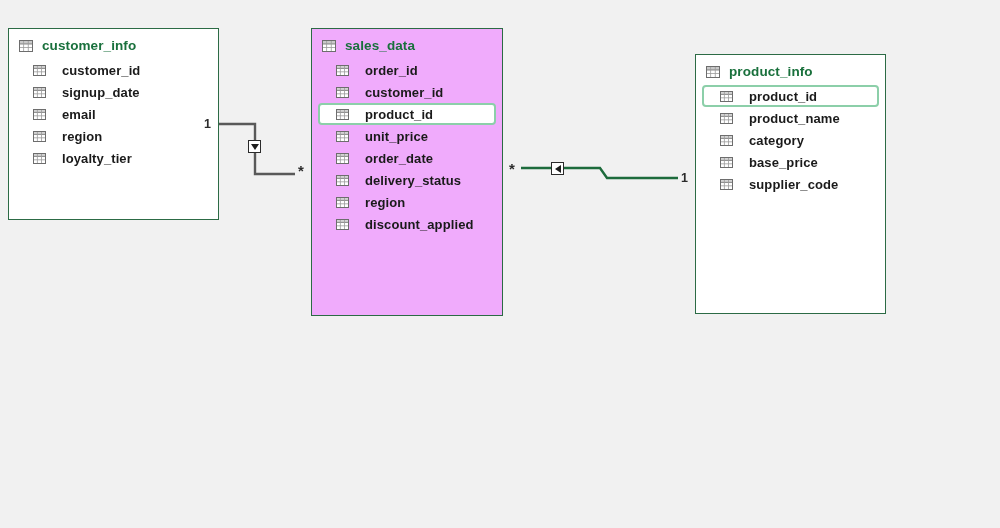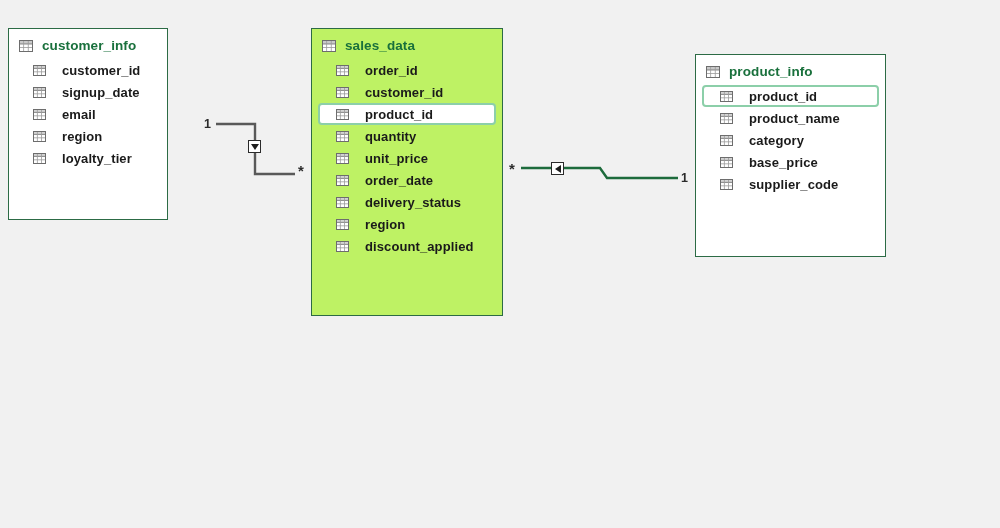--- a/index.html
+++ b/index.html
@@ -143,21 +143,21 @@
   <div class="card-label" style="left:681px; top:172px;">1</div>
 
   <div class="rel-marker" style="left:248px; top:140px;">
     <span class="tri tri-down"></span>
   </div>
   <div class="rel-marker" style="left:551px; top:162px;">
     <span class="tri tri-left"></span>
   </div>
 
   <div id="tables-root">
-      <div class="table-card" style="left: 8px; top: 28px; width: 160px; height: 192px; border-color: rgb(44, 107, 69); background: rgb(255, 255, 255);">
+      <div class="table-card" style="left: 8px; top: 28px; width: 211px; height: 192px; border-color: rgb(44, 107, 69); background: rgb(255, 255, 255);">
         <div class="table-header">
           <span class="icon-grid"><svg width="14" height="12" viewBox="0 0 14 12">
               <rect x="0.5" y="0.5" width="13" height="11" fill="#ffffff" stroke="#6d6d6d"></rect>
               <rect x="1" y="1" width="12" height="3" fill="#c9c9c9"></rect>
               <line x1="1" y1="4" x2="13" y2="4" stroke="#6d6d6d" stroke-width="0.8"></line>
               <line x1="1" y1="7.5" x2="13" y2="7.5" stroke="#9a9a9a" stroke-width="0.8"></line>
               <line x1="4.6" y1="1" x2="4.6" y2="11" stroke="#9a9a9a" stroke-width="0.8"></line>
               <line x1="9.3" y1="1" x2="9.3" y2="11" stroke="#9a9a9a" stroke-width="0.8"></line>
             </svg></span>
           <span class="table-title">customer_info</span>
@@ -213,21 +213,21 @@
                 <rect x="1" y="1" width="11" height="2.4" fill="#d4d4d4"></rect>
                 <line x1="1" y1="3.4" x2="12" y2="3.4" stroke="#6d6d6d" stroke-width="0.8"></line>
                 <line x1="1" y1="6.8" x2="12" y2="6.8" stroke="#9a9a9a" stroke-width="0.8"></line>
                 <line x1="4.4" y1="1" x2="4.4" y2="10" stroke="#9a9a9a" stroke-width="0.8"></line>
                 <line x1="8.5" y1="1" x2="8.5" y2="10" stroke="#9a9a9a" stroke-width="0.8"></line>
               </svg></span>
             <span class="field-name">loyalty_tier</span>
           </li>
         </ul>
       </div>
-      <div class="table-card" style="left: 311px; top: 28px; width: 192px; height: 288px; border-color: rgb(44, 107, 69); background: #bef264;">
+      <div class="table-card" style="left: 311px; top: 28px; width: 192px; height: 288px; border-color: rgb(44, 107, 69); background: #f0abfc;">
         <div class="table-header">
           <span class="icon-grid"><svg width="14" height="12" viewBox="0 0 14 12">
               <rect x="0.5" y="0.5" width="13" height="11" fill="#ffffff" stroke="#6d6d6d"></rect>
               <rect x="1" y="1" width="12" height="3" fill="#c9c9c9"></rect>
               <line x1="1" y1="4" x2="13" y2="4" stroke="#6d6d6d" stroke-width="0.8"></line>
               <line x1="1" y1="7.5" x2="13" y2="7.5" stroke="#9a9a9a" stroke-width="0.8"></line>
               <line x1="4.6" y1="1" x2="4.6" y2="11" stroke="#9a9a9a" stroke-width="0.8"></line>
               <line x1="9.3" y1="1" x2="9.3" y2="11" stroke="#9a9a9a" stroke-width="0.8"></line>
             </svg></span>
           <span class="table-title">sales_data</span>
@@ -268,31 +268,20 @@
           </li>
           <li class="field-row">
             <span class="icon-grid"><svg width="13" height="11" viewBox="0 0 13 11">
                 <rect x="0.5" y="0.5" width="12" height="10" fill="#ffffff" stroke="#6d6d6d"></rect>
                 <rect x="1" y="1" width="11" height="2.4" fill="#d4d4d4"></rect>
                 <line x1="1" y1="3.4" x2="12" y2="3.4" stroke="#6d6d6d" stroke-width="0.8"></line>
                 <line x1="1" y1="6.8" x2="12" y2="6.8" stroke="#9a9a9a" stroke-width="0.8"></line>
                 <line x1="4.4" y1="1" x2="4.4" y2="10" stroke="#9a9a9a" stroke-width="0.8"></line>
                 <line x1="8.5" y1="1" x2="8.5" y2="10" stroke="#9a9a9a" stroke-width="0.8"></line>
               </svg></span>
-            <span class="field-name">quantity</span>
-          </li>
-          <li class="field-row">
-            <span class="icon-grid"><svg width="13" height="11" viewBox="0 0 13 11">
-                <rect x="0.5" y="0.5" width="12" height="10" fill="#ffffff" stroke="#6d6d6d"></rect>
-                <rect x="1" y="1" width="11" height="2.4" fill="#d4d4d4"></rect>
-                <line x1="1" y1="3.4" x2="12" y2="3.4" stroke="#6d6d6d" stroke-width="0.8"></line>
-                <line x1="1" y1="6.8" x2="12" y2="6.8" stroke="#9a9a9a" stroke-width="0.8"></line>
-                <line x1="4.4" y1="1" x2="4.4" y2="10" stroke="#9a9a9a" stroke-width="0.8"></line>
-                <line x1="8.5" y1="1" x2="8.5" y2="10" stroke="#9a9a9a" stroke-width="0.8"></line>
-              </svg></span>
             <span class="field-name">unit_price</span>
           </li>
           <li class="field-row">
             <span class="icon-grid"><svg width="13" height="11" viewBox="0 0 13 11">
                 <rect x="0.5" y="0.5" width="12" height="10" fill="#ffffff" stroke="#6d6d6d"></rect>
                 <rect x="1" y="1" width="11" height="2.4" fill="#d4d4d4"></rect>
                 <line x1="1" y1="3.4" x2="12" y2="3.4" stroke="#6d6d6d" stroke-width="0.8"></line>
                 <line x1="1" y1="6.8" x2="12" y2="6.8" stroke="#9a9a9a" stroke-width="0.8"></line>
                 <line x1="4.4" y1="1" x2="4.4" y2="10" stroke="#9a9a9a" stroke-width="0.8"></line>
                 <line x1="8.5" y1="1" x2="8.5" y2="10" stroke="#9a9a9a" stroke-width="0.8"></line>
@@ -327,21 +316,21 @@
                 <rect x="1" y="1" width="11" height="2.4" fill="#d4d4d4"></rect>
                 <line x1="1" y1="3.4" x2="12" y2="3.4" stroke="#6d6d6d" stroke-width="0.8"></line>
                 <line x1="1" y1="6.8" x2="12" y2="6.8" stroke="#9a9a9a" stroke-width="0.8"></line>
                 <line x1="4.4" y1="1" x2="4.4" y2="10" stroke="#9a9a9a" stroke-width="0.8"></line>
                 <line x1="8.5" y1="1" x2="8.5" y2="10" stroke="#9a9a9a" stroke-width="0.8"></line>
               </svg></span>
             <span class="field-name">discount_applied</span>
           </li>
         </ul>
       </div>
-      <div class="table-card" style="left: 695px; top: 54px; width: 191px; height: 203px; border-color: rgb(44, 107, 69); background: rgb(255, 255, 255);">
+      <div class="table-card" style="left: 695px; top: 54px; width: 191px; height: 260px; border-color: rgb(44, 107, 69); background: rgb(255, 255, 255);">
         <div class="table-header">
           <span class="icon-grid"><svg width="14" height="12" viewBox="0 0 14 12">
               <rect x="0.5" y="0.5" width="13" height="11" fill="#ffffff" stroke="#6d6d6d"></rect>
               <rect x="1" y="1" width="12" height="3" fill="#c9c9c9"></rect>
               <line x1="1" y1="4" x2="13" y2="4" stroke="#6d6d6d" stroke-width="0.8"></line>
               <line x1="1" y1="7.5" x2="13" y2="7.5" stroke="#9a9a9a" stroke-width="0.8"></line>
               <line x1="4.6" y1="1" x2="4.6" y2="11" stroke="#9a9a9a" stroke-width="0.8"></line>
               <line x1="9.3" y1="1" x2="9.3" y2="11" stroke="#9a9a9a" stroke-width="0.8"></line>
             </svg></span>
           <span class="table-title">product_info</span>

